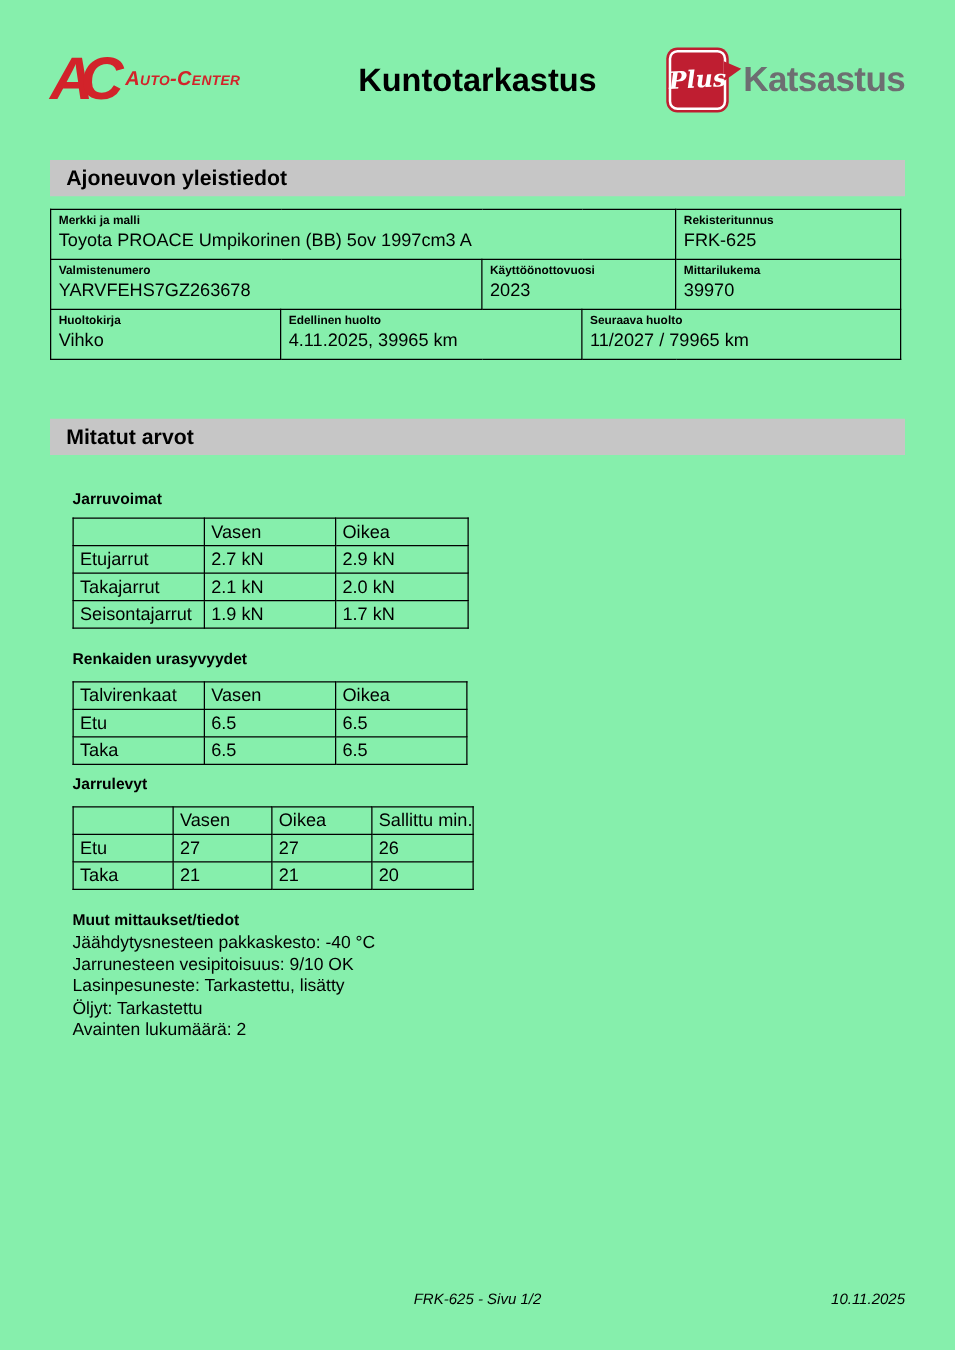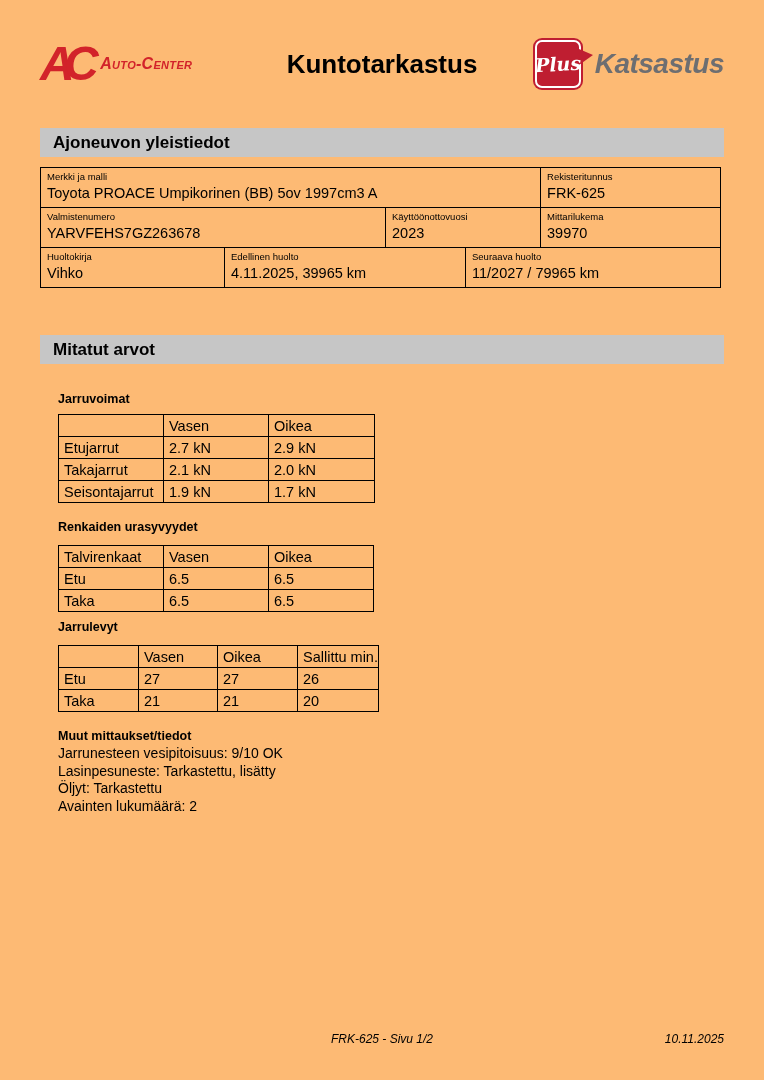--- a/index.html
+++ b/index.html
@@ -1,42 +1,42 @@
 <!DOCTYPE html>
 <html><head>
 <meta charset="utf-8">
 <style>
   * { margin:0; padding:0; box-sizing:border-box; }
   html,body { background:#fff; }
   .page {
-    position:relative; width:764px; height:1080px; background:#fdba74;
+    position:relative; width:764px; height:1080px; background:#86efac;
     color:#000; font-family:"Liberation Sans","DejaVu Sans",sans-serif; overflow:hidden;
   }
   
   .header-row { position:absolute; left:40px; top:34px; width:684px; height:60px; display:flex; align-items:center; }
   .ac-logo { width:200px; display:flex; align-items:center; }
   .ac-mono { font-size:48px; line-height:48px; font-weight:bold; font-style:italic; color:#d2232a; letter-spacing:-0.22em; padding-right:12px; }
   .ac-name { font-size:16px; font-weight:bold; font-style:italic; font-variant:small-caps; color:#d2232a; letter-spacing:0.3px; }
   .report-title { flex:1; text-align:center; font-size:26px; font-weight:bold; }
   .plus-logo { width:200px; display:flex; align-items:center; justify-content:flex-end; }
   .plus-badge { position:relative; width:50px; height:52px; background:#bf1e31; border-radius:9px; display:flex; align-items:center; justify-content:center; margin-right:12px; flex:0 0 auto; }
   .plus-badge .ring { position:absolute; inset:2px; border:2px solid #fff; border-radius:7px; }
   .plus-badge .txt { position:relative; color:#fff; font-weight:bold; font-style:italic; font-size:19px; font-family:"DejaVu Serif","Liberation Serif",serif; transform:rotate(-3deg); }
   .plus-tail { position:absolute; right:-10px; top:11px; width:0; height:0; border-top:6px solid transparent; border-bottom:10px solid transparent; border-left:14px solid #bf1e31; }
-  .plus-name { font-size:28px; font-weight:bold; color:#6d6e71; letter-spacing:-0.5px;font-style:italic; }
+  .plus-name { font-size:28px; font-weight:bold; color:#6d6e71; letter-spacing:-0.5px; }
   .address { position:absolute; left:0; top:95px; width:100%; text-align:center; font-size:13px; }
   
   .section-bar { position:absolute; left:40px; width:684px; height:29px; background:#c6c6c6; font-size:17px; font-weight:bold; line-height:29px; padding-left:13px; }
   .bar-general { top:128px; }
   .bar-measured { top:335px; }
   
   table { border-collapse:collapse; }
   .info-table { position:absolute; left:40px; top:167px; width:680px; table-layout:fixed; }
   .info-table td { border:1.5px solid #000; height:40px; vertical-align:top; padding:3px 4px 2px 6px; overflow:hidden; }
-  .cl { font-size:9.5px; line-height:12px; }
+  .cl { font-size:9.5px; line-height:12px;font-weight:bold; }
   .cv { font-size:14.5px; line-height:20px; white-space:nowrap; }
   
   .sub-heading { position:absolute; left:58px; font-size:12.5px; font-weight:bold; }
   .m-table { table-layout:fixed; }
   .m-table td { border:1.5px solid #000; height:22px; font-size:14.5px; vertical-align:middle; padding:0 0 0 5px; white-space:nowrap; overflow:hidden; }
   .pos-brake-h   { top:392px; }
   .pos-brake-t   { position:absolute; left:58px; top:414px; }
   .pos-tires-h   { top:520px; }
   .tire-row      { position:absolute; left:58px; top:545px; display:flex; gap:5px; }
   .pos-discs-h   { top:620px; }
@@ -207,20 +207,21 @@
       <td>Taka</td>
       <td>21</td>
       <td>21</td>
       <td>20</td>
     </tr>
   </tbody>
     </table>
 
   <div class="sub-heading pos-other-h">Muut mittaukset/tiedot</div>
   <div class="other-lines">
+    <div>Jäähdytysnesteen pakkaskesto: -40 °C</div>
     <div>Jarrunesteen vesipitoisuus: 9/10 OK</div>
     <div>Lasinpesuneste: Tarkastettu, lisätty</div>
     <div>Öljyt: Tarkastettu</div>
     <div>Avainten lukumäärä: 2</div>
   </div>
 
   <div class="footer">
     <span>FRK-625 - Sivu 1/2</span>
     <span class="footer-date">10.11.2025</span>
   </div>

